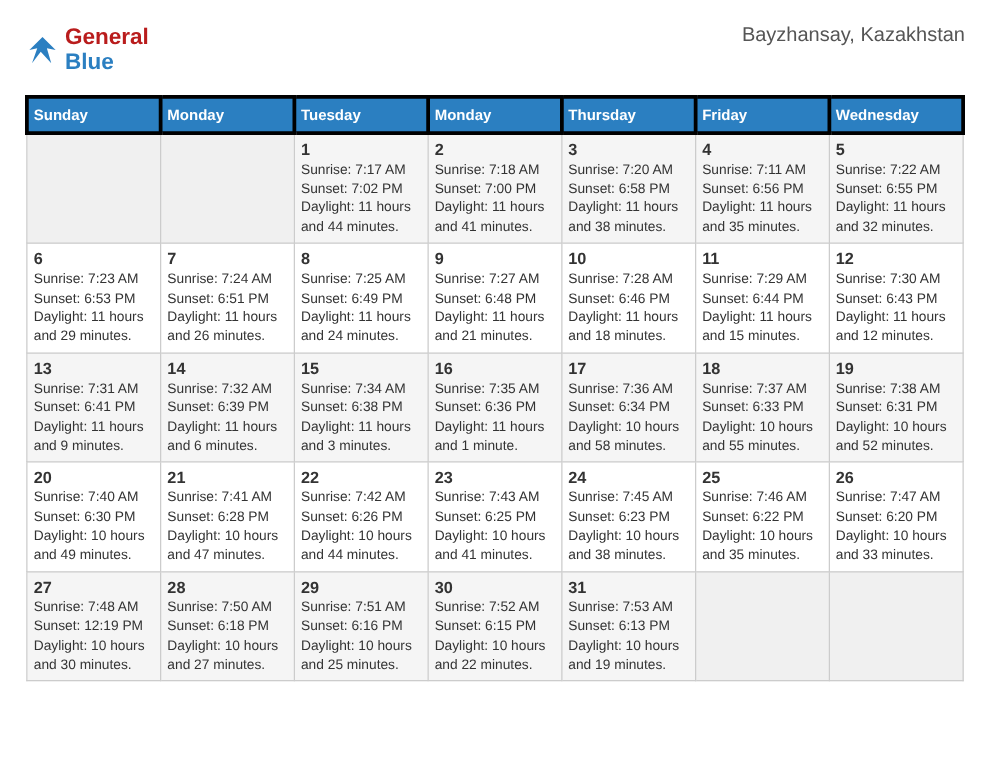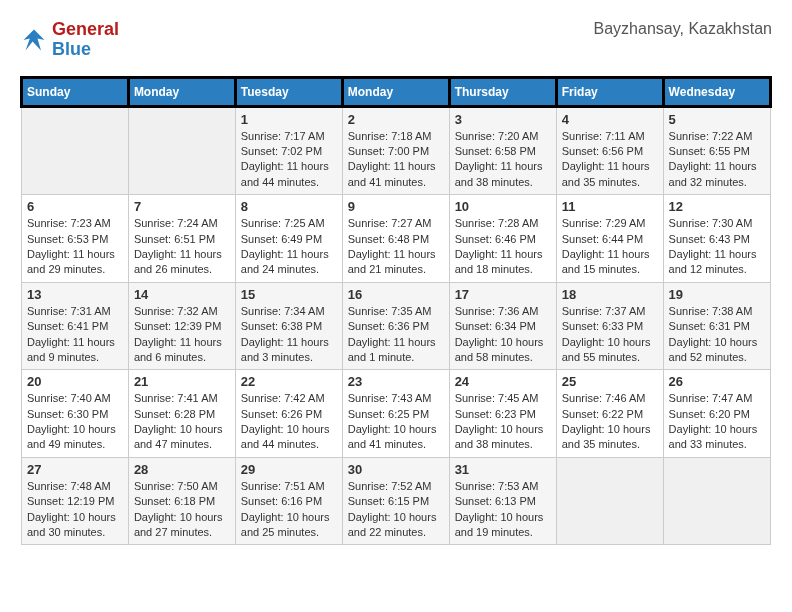--- a/index.html
+++ b/index.html
@@ -200,21 +200,21 @@
       <tr>
         <td>
           <span class="day-number">13</span>
           <div class="day-info" style="white-space: pre-line;">Sunrise: 7:31 AM
 Sunset: 6:41 PM
 Daylight: 11 hours and 9 minutes.</div>
         </td>
         <td>
           <span class="day-number">14</span>
           <div class="day-info" style="white-space: pre-line;">Sunrise: 7:32 AM
-Sunset: 12:39 PM
+Sunset: 6:39 PM
 Daylight: 11 hours and 6 minutes.</div>
         </td>
         <td>
           <span class="day-number">15</span>
           <div class="day-info" style="white-space: pre-line;">Sunrise: 7:34 AM
 Sunset: 6:38 PM
 Daylight: 11 hours and 3 minutes.</div>
         </td>
         <td>
           <span class="day-number">16</span>

